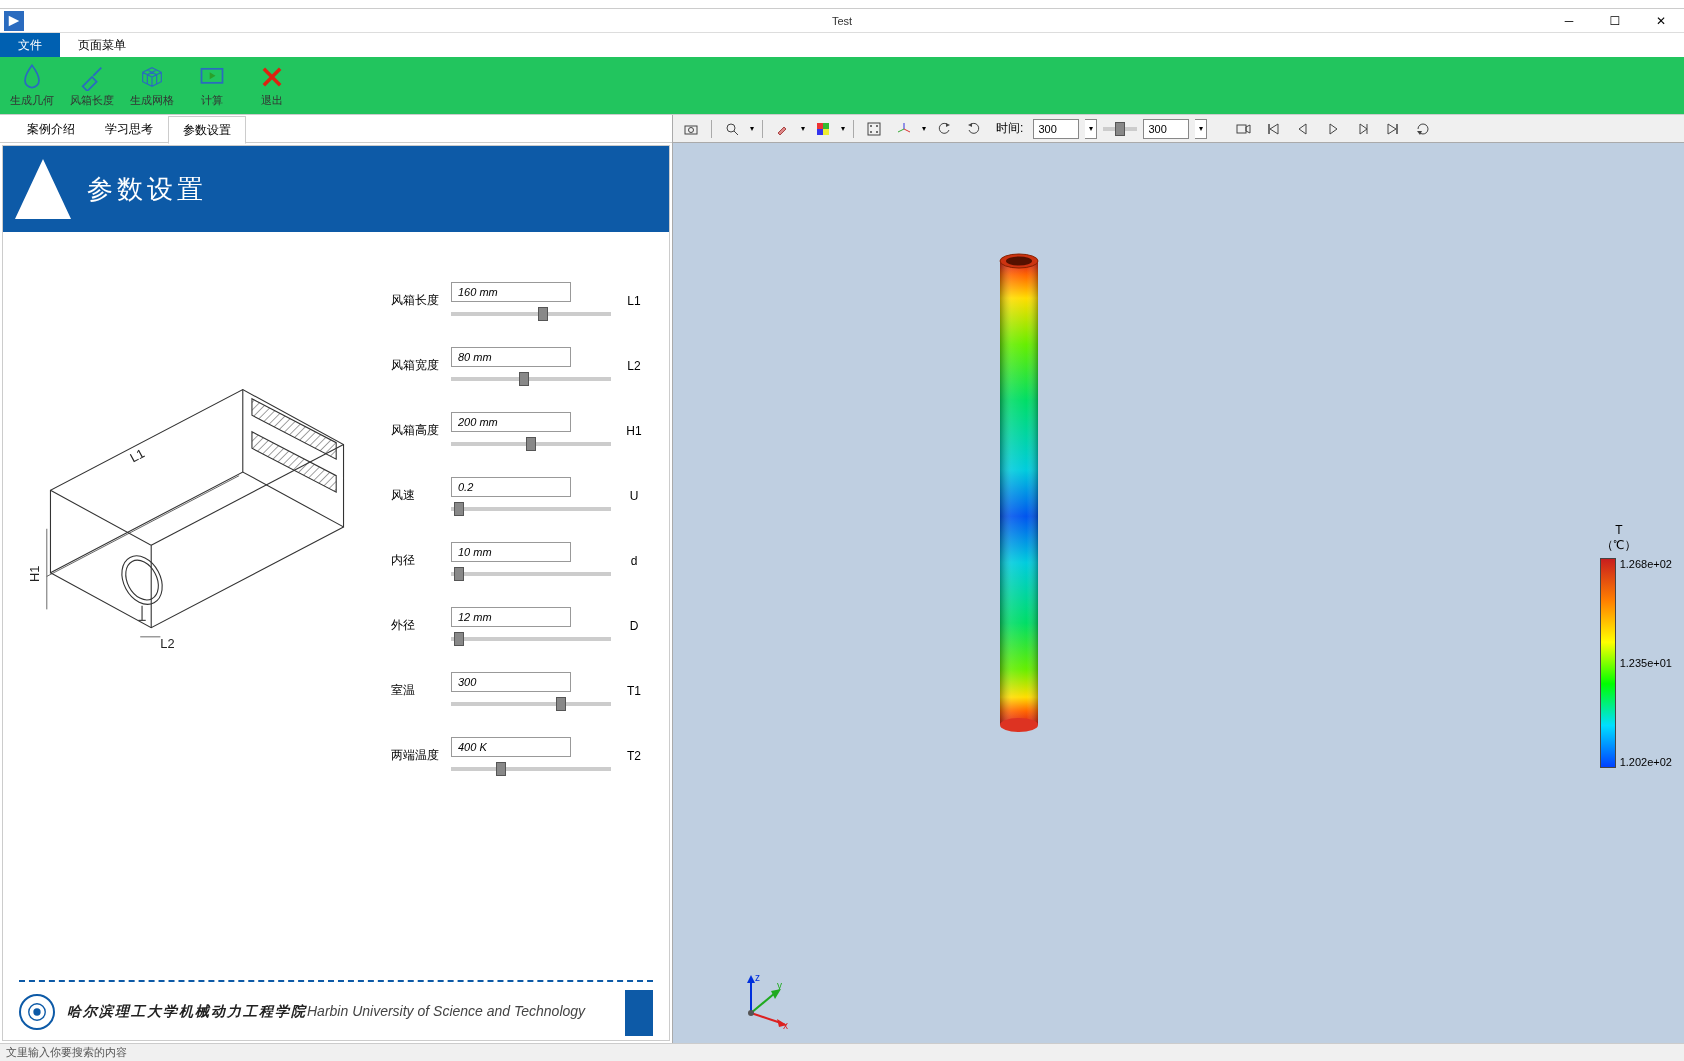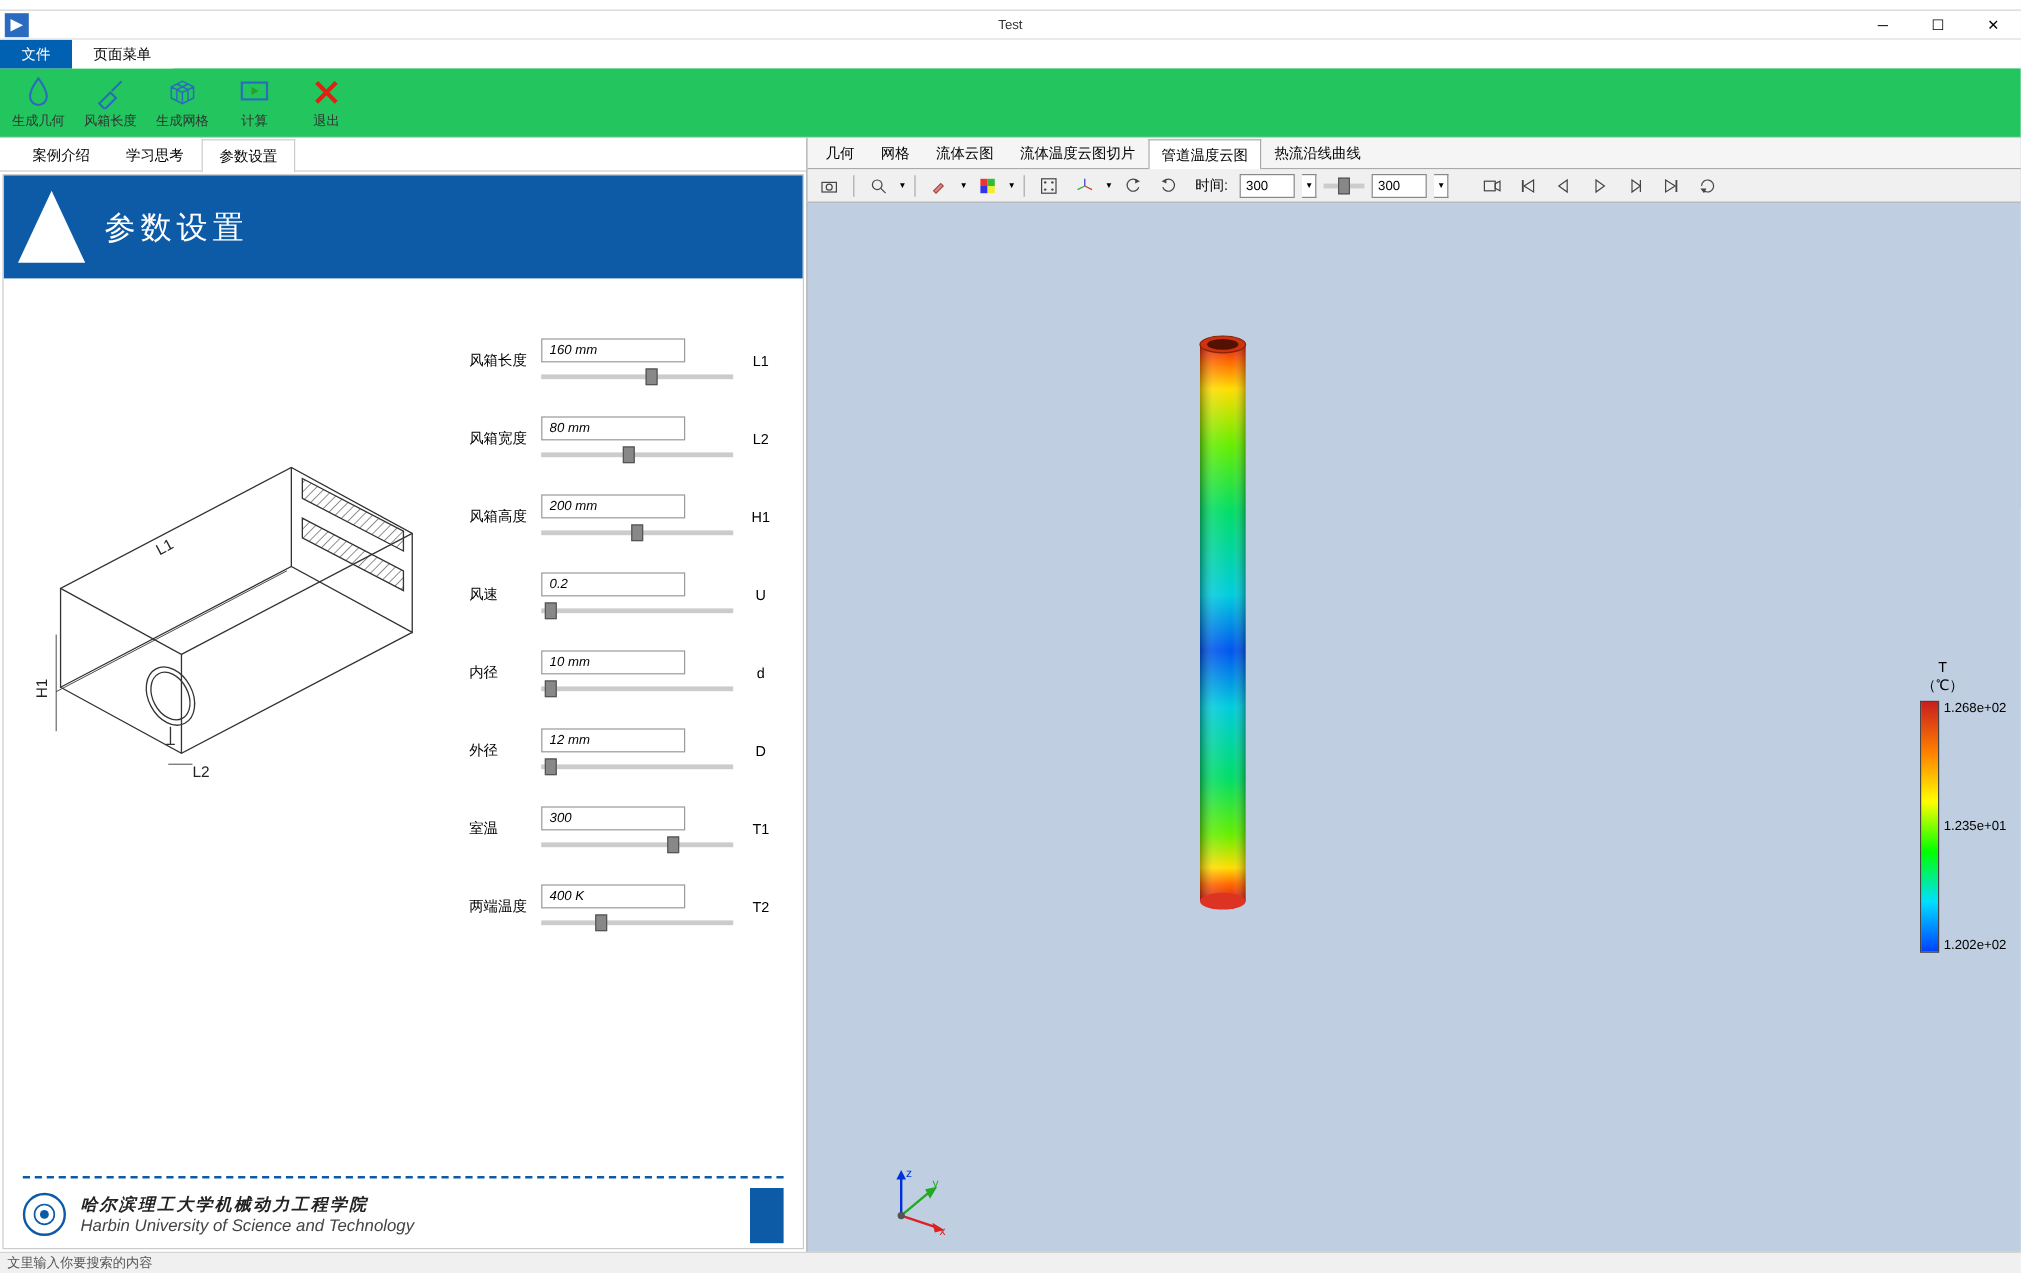--- a/index.html
+++ b/index.html
@@ -47,21 +47,21 @@
   .param-controls { flex: 1; display: flex; flex-direction: column; gap: 28px; padding-top: 10px; }
   .param-row { display: flex; align-items: center; gap: 8px; }
   .param-label { width: 52px; text-align: left; font-size: 12px; }
   .param-input-wrap { flex: 1; }
   .param-input { width: 120px; padding: 3px 6px; border: 1px solid #999; font-size: 11px; font-style: italic; }
   .param-slider { width: 160px; margin-top: 10px; }
   .param-symbol { width: 30px; text-align: center; font-size: 12px; }
   
   .footer-uni { position: absolute; bottom: 4px; left: 16px; right: 16px; height: 56px; border-top: 2px dashed #0d5aa7; display: flex; align-items: center; gap: 12px; padding-top: 6px; }
   .uni-logo { width: 36px; height: 36px; border-radius: 50%; border: 2px solid #0d5aa7; display: flex; align-items: center; justify-content: center; background: #fff; }
-  .uni-text { display: flex; flex-direction: column; }
+  .uni-text { display: flex; flex-direction: row; }
   .uni-text .cn { font-size: 14px; font-style: italic; font-weight: bold; color: #222; letter-spacing: 2px; }
   .uni-text .en { font-size: 14px; font-style: italic; color: #444; }
   .footer-block { position: absolute; right: 0; bottom: 0; width: 28px; height: 46px; background: #0d5aa7; }
   
   .right-panel { flex: 1; background: #bfcfe1; display: flex; flex-direction: column; border-left: 1px solid #aaa; }
   .right-tabs { height: 26px; display: flex; background: #f5f5f5; border-bottom: 1px solid #aaa; padding-left: 4px; }
   .right-tabs button { padding: 0 10px; height: 26px; border: 1px solid transparent; background: transparent; font-size: 12px; cursor: pointer; border-bottom: none; }
   .right-tabs button.active { border: 1px solid #aaa; border-bottom: 1px solid #fff; background: #fff; position: relative; top: 1px; }
   
   .viz-toolbar { height: 28px; background: #f0f0f0; border-bottom: 1px solid #aaa; display: flex; align-items: center; padding: 0 6px; gap: 6px; position: relative; }
@@ -255,28 +255,20 @@
         <div class="uni-text">
           <span class="cn">哈尔滨理工大学机械动力工程学院</span>
           <span class="en">Harbin University of Science and Technology</span>
         </div>
         <div class="footer-block"></div>
       </div>
     </div>
   </div>
 
   <div class="right-panel">
-    <div class="right-tabs">
-      <button>几何</button>
-      <button>网格</button>
-      <button>流体云图</button>
-      <button>流体温度云图切片</button>
-      <button class="active">管道温度云图</button>
-      <button>热流沿线曲线</button>
-    </div>
     <div class="viz-toolbar">
       <button class="tb-btn">
           <svg width="16" height="16" viewBox="0 0 16 16">
             <rect x="2" y="5" width="12" height="8" fill="none" stroke="#444"></rect>
             <circle cx="8" cy="9" r="2.5" fill="none" stroke="#444"></circle>
           </svg>
         </button>
       <div class="tb-sep"></div>
       <button class="tb-btn">
           <svg width="16" height="16" viewBox="0 0 16 16">

